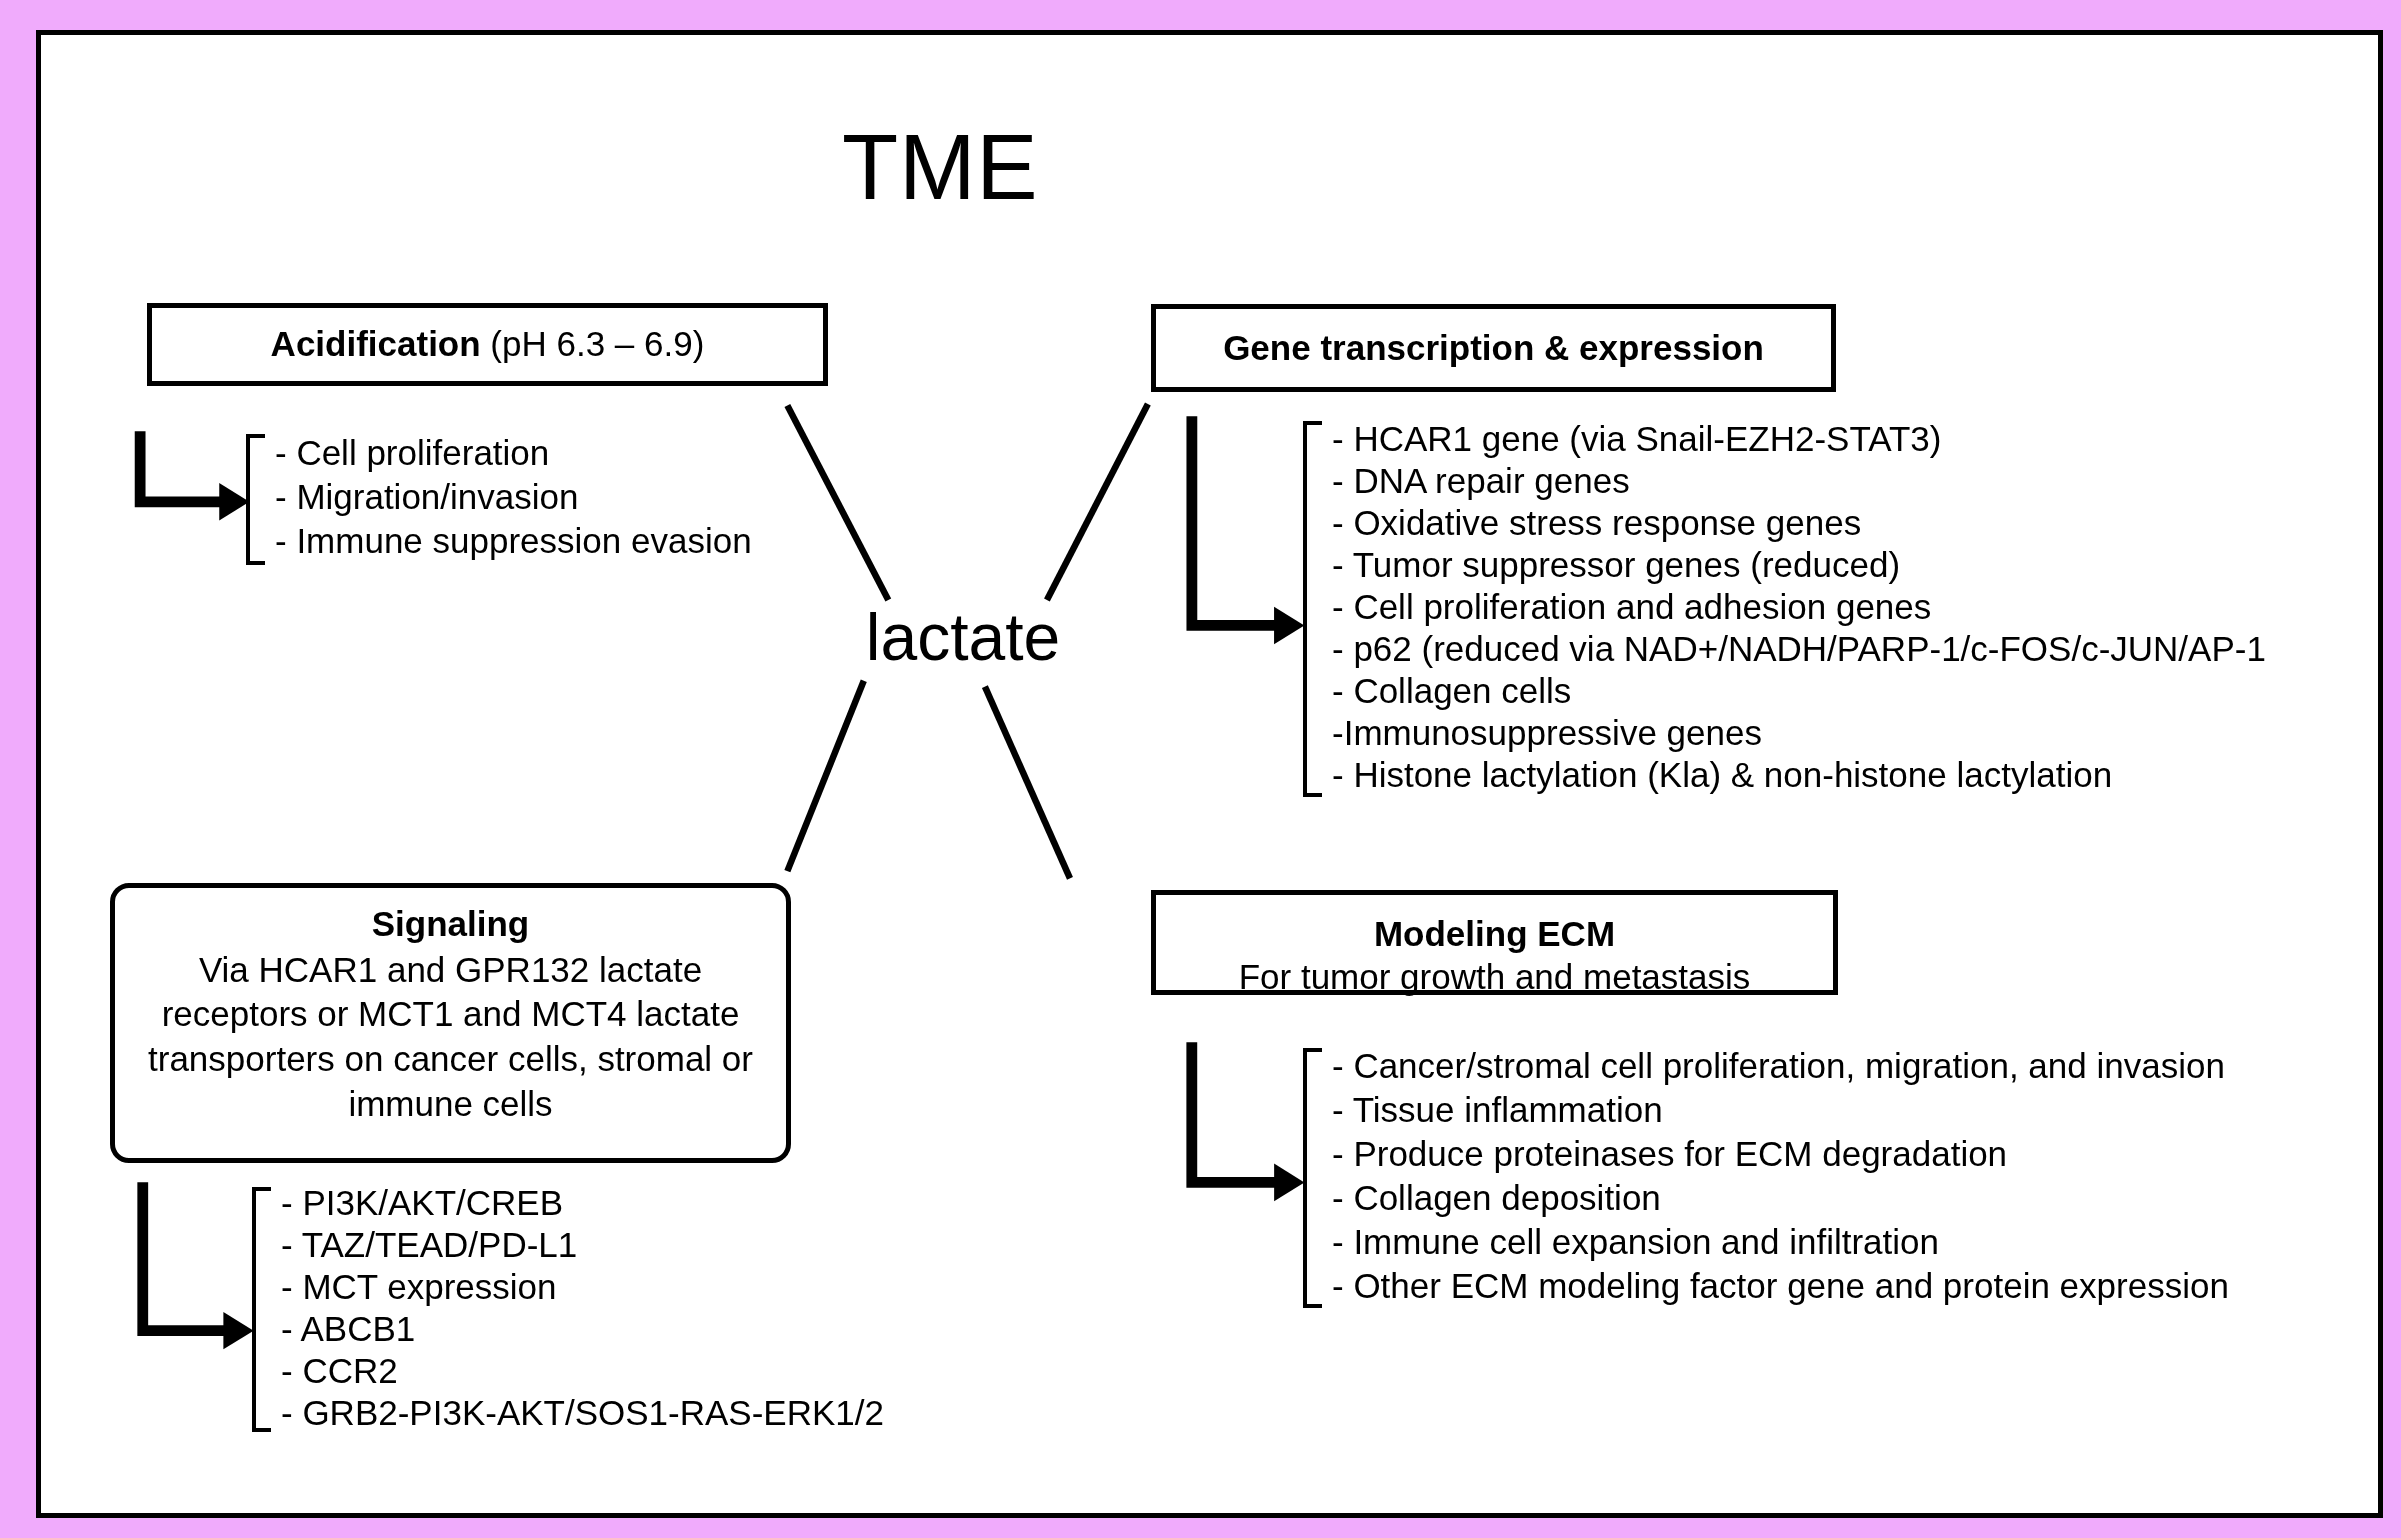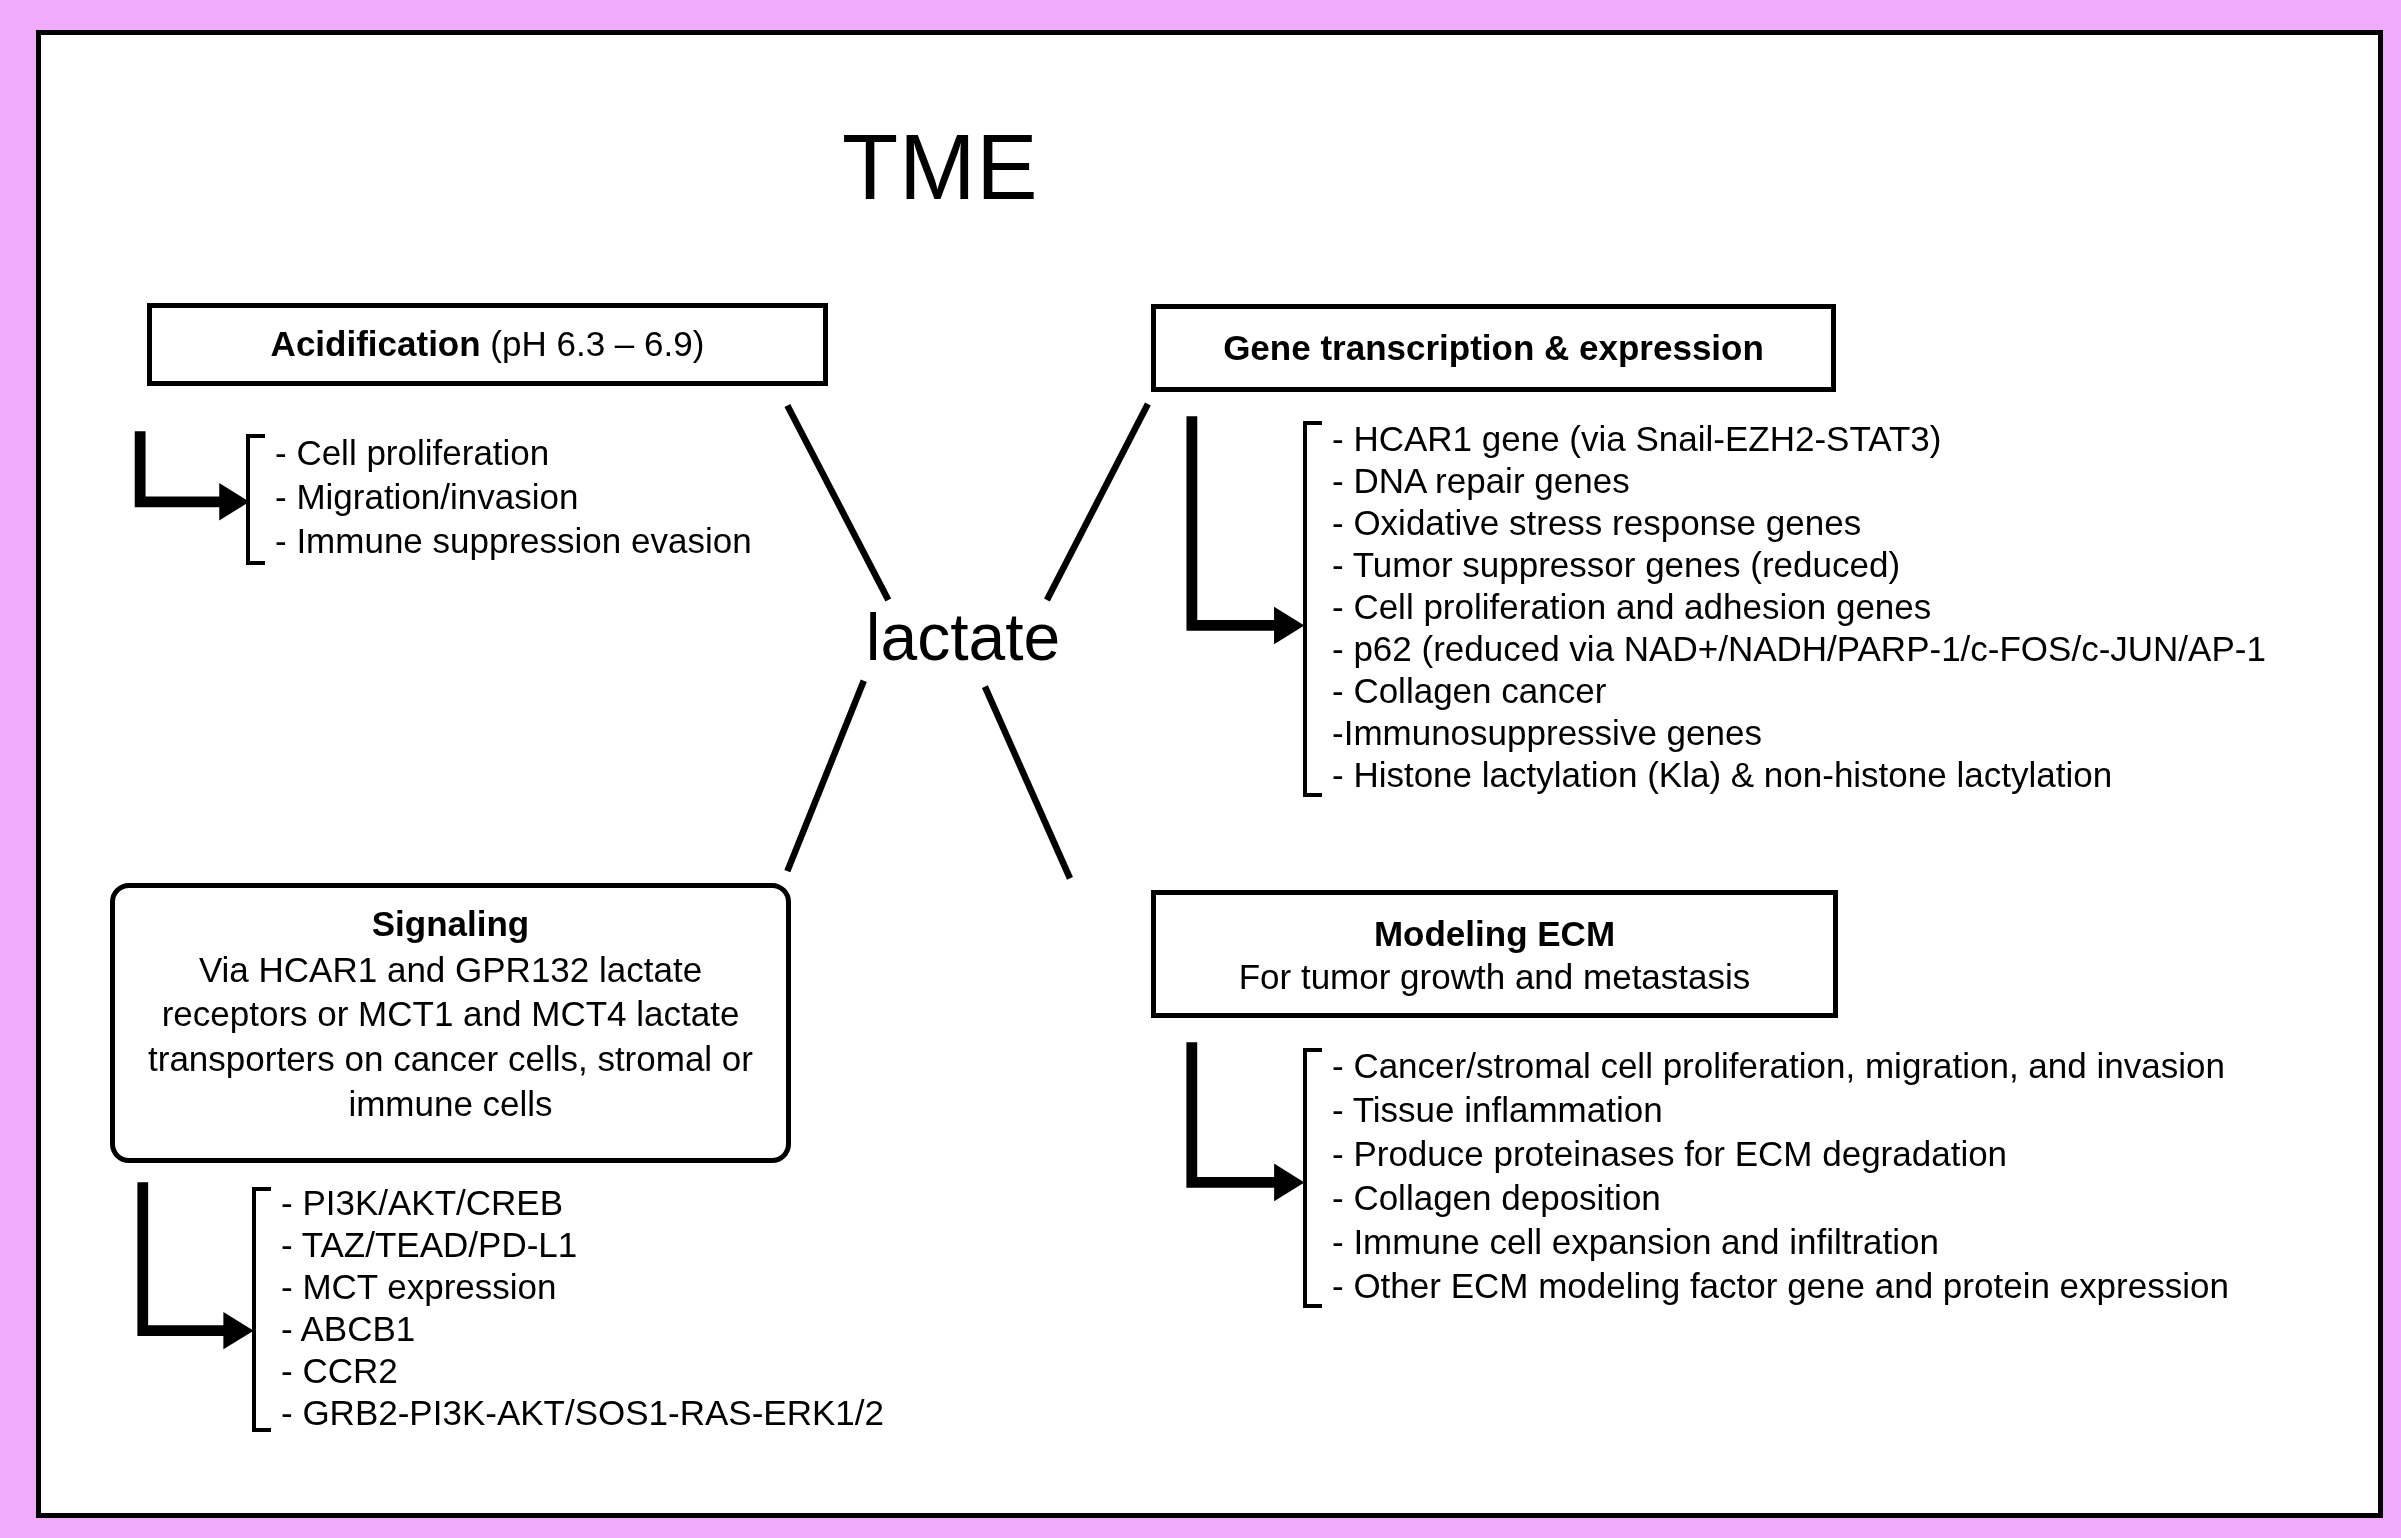--- a/index.html
+++ b/index.html
@@ -81,21 +81,21 @@
     left: 1151px; top: 304px; width: 685px; height: 88px;
     display: flex; align-items: center; justify-content: center;
   }
   #box-signaling {
     left: 110px; top: 883px; width: 681px; height: 280px;
     padding: 16px 13px 0 13px;
     border-radius: 19px;
   }
   #box-signaling .box-sub { margin-top: 3px; }
   #box-ecm {
-    left: 1151px; top: 890px; width: 687px; height: 128px;
+    left: 1151px; top: 890px; width: 687px; height: 105px;
     padding: 19px 7.2px 0 7.2px;
   }
   
   #connectors {
     position: absolute;
     left: 0; top: 0;
     width: 2401px; height: 1539px;
     pointer-events: none;
   }
   
@@ -191,21 +191,21 @@
       <polygon points="122,270 164,296 122,322" fill="#000000"></polygon>
     </svg>
     <div class="sqbracket"></div>
     <div class="itemlist">
       <span class="li">- HCAR1 gene (via Snail-EZH2-STAT3)</span>
       <span class="li">- DNA repair genes</span>
       <span class="li">- Oxidative stress response genes</span>
       <span class="li">- Tumor suppressor genes (reduced)</span>
       <span class="li">- Cell proliferation and adhesion genes</span>
       <span class="li">- p62 (reduced via NAD+/NADH/PARP-1/c-FOS/c-JUN/AP-1</span>
-      <span class="li">- Collagen cancer</span>
+      <span class="li">- Collagen cells</span>
       <span class="li">-Immunosuppressive genes</span>
       <span class="li">- Histone lactylation (Kla) &amp; non-histone lactylation</span>
     </div>
   </div>
 
   <div id="box-signaling" class="cat-box">
     <div class="box-title">Signaling</div>
     <div class="box-sub">Via HCAR1 and GPR132 lactate receptors or MCT1 and MCT4 lactate transporters on cancer cells, stromal or immune cells</div>
   </div>
 

